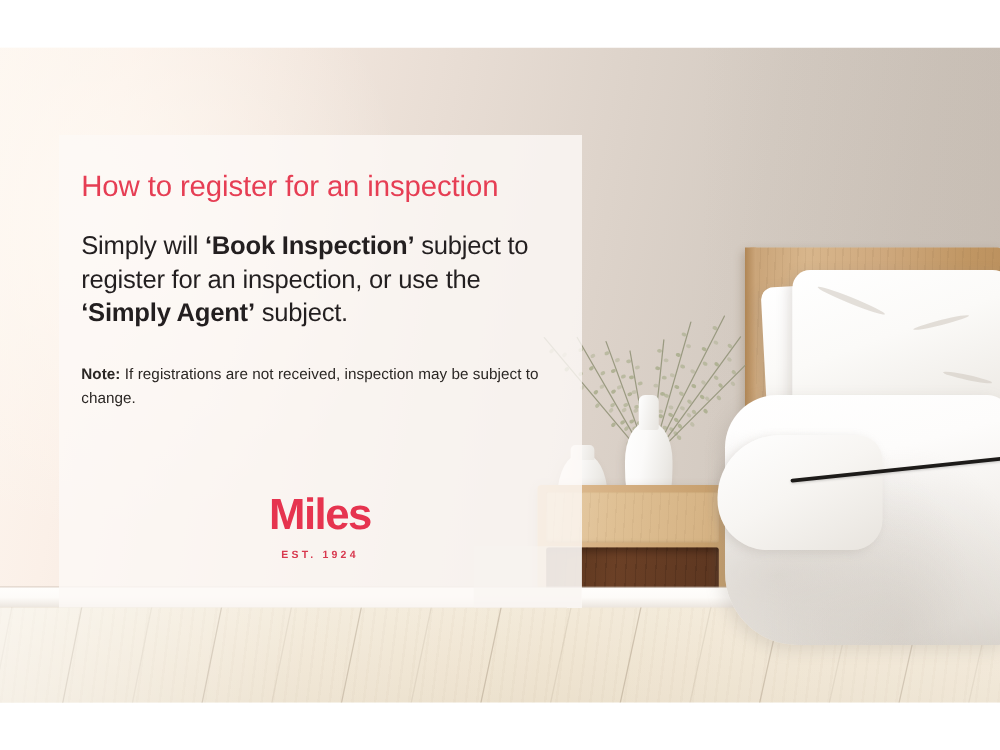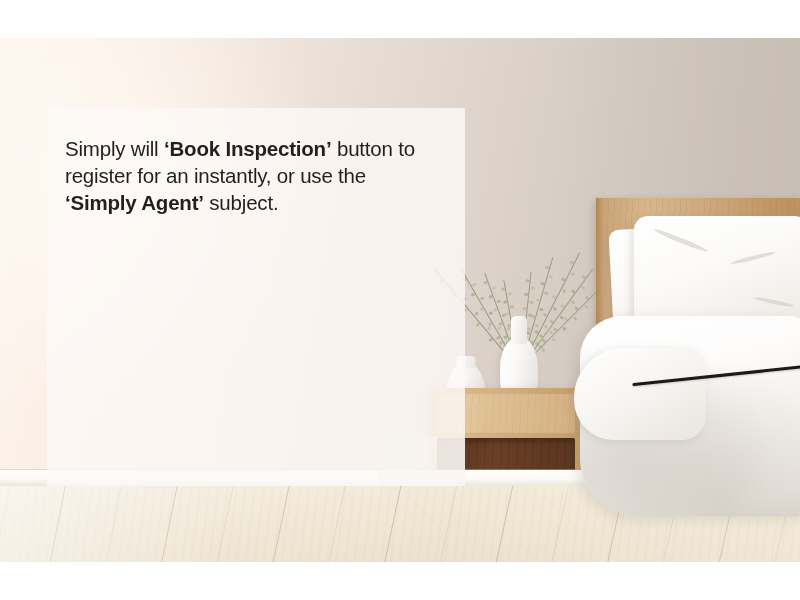--- a/index.html
+++ b/index.html
@@ -480,24 +480,30 @@
         <span class="plank soft" style="left: 128px; transform: rotate(11.36deg);"></span>
         <span class="plank" style="left: 72px; transform: rotate(11.24deg);"></span>
         <span class="plank soft" style="left: 16px; transform: rotate(11.12deg);"></span>
       <div class="floor-grain"></div>
       <div class="floor-sheen"></div>
     </div>
 
     <div class="panel">
       <div class="panel-inner">
 
-
-        <div class="lede"><span>Simply will </span><b>‘Book Inspection’</b><span> button to register for an instantly, or use the </span><b>‘Simply Agent’</b><span> subject.</span></div>
-
-
-
+        <div class="headline">How to register for an inspection</div>
+
+        <div class="lede"><span>Simply will </span><b>‘Book Inspection’</b><span> subject to register for an inspection, or use the </span><b>‘Simply Agent’</b><span> subject.</span></div>
+
+
+        <div class="body-para"><b>Note:</b><span> If registrations are not received, inspection may be subject to change.</span></div>
+
+        <div class="logo-wrap">
+          <div class="logo-word">Miles</div>
+          <div class="logo-est">EST. 1924</div>
+        </div>
 
       </div>
     </div>
     <div class="panel-tab"></div>
 
   </div>
 </div>
 
 </body></html>

